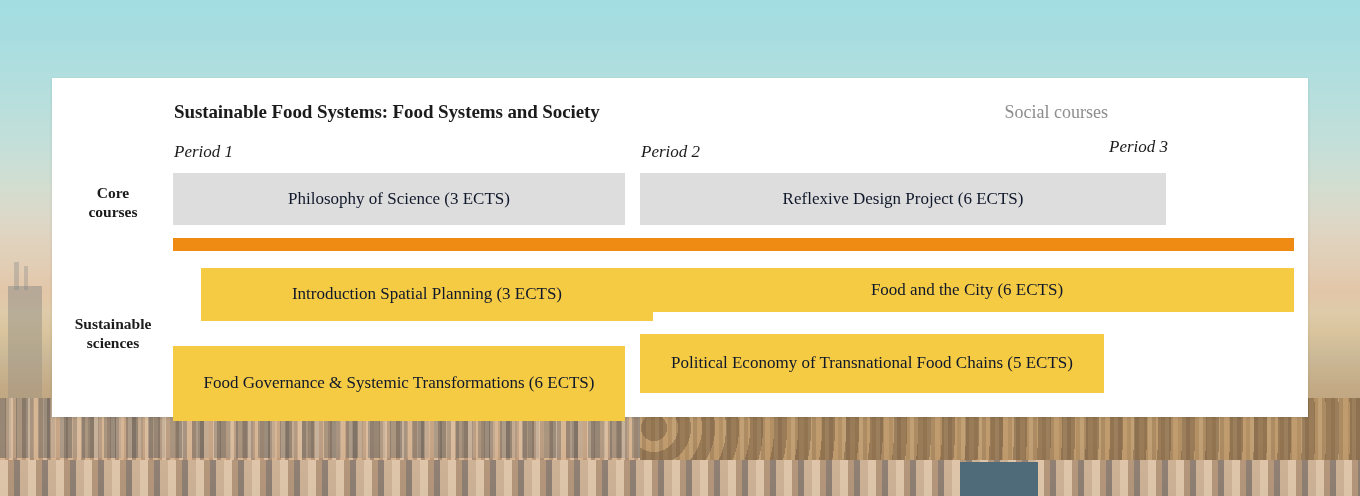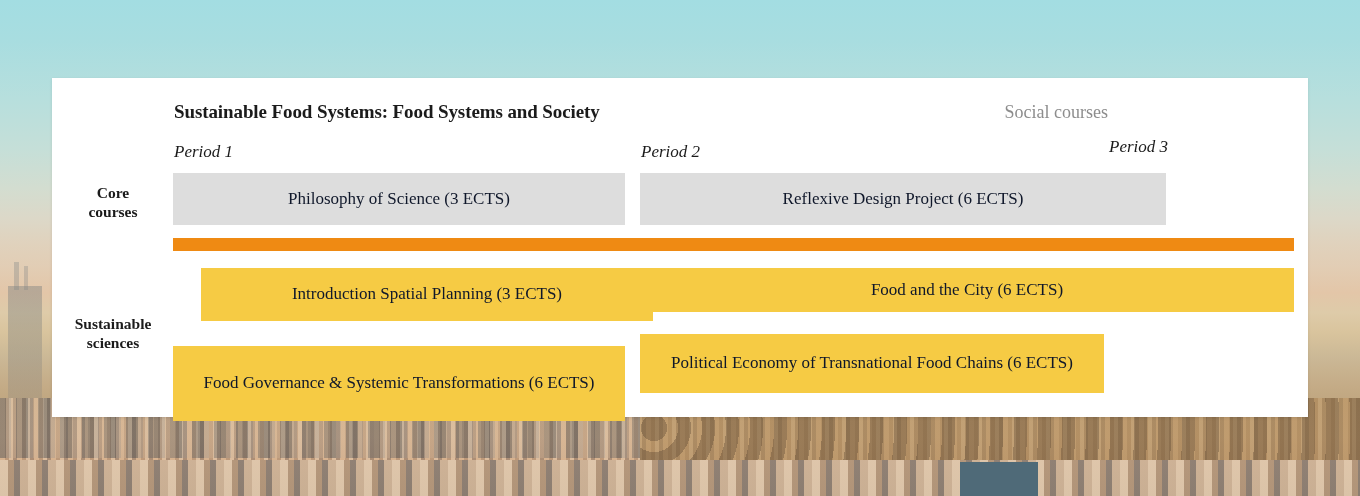--- a/index.html
+++ b/index.html
@@ -271,15 +271,15 @@
   </div>
 
   <div class="course-box core" id="box-core-1">Philosophy of Science (3 ECTS)</div>
   <div class="course-box core" id="box-core-2">Reflexive Design Project (6 ECTS)</div>
 
   <div id="orange-bar"></div>
 
   <div class="course-box yellow" id="box-elec-1">Introduction Spatial Planning (3 ECTS)</div>
   <div class="course-box yellow" id="box-elec-2">Food and the City (6 ECTS)</div>
   <div class="course-box yellow" id="box-elec-3">Food Governance &amp; Systemic Transformations (6 ECTS)</div>
-  <div class="course-box yellow" id="box-elec-4">Political Economy of Transnational Food Chains (6 ECTS)</div>
+  <div class="course-box yellow" id="box-elec-4">Political Economy of Transnational Food Chains (5 ECTS)</div>
 
 </div>
 
 </body></html>

